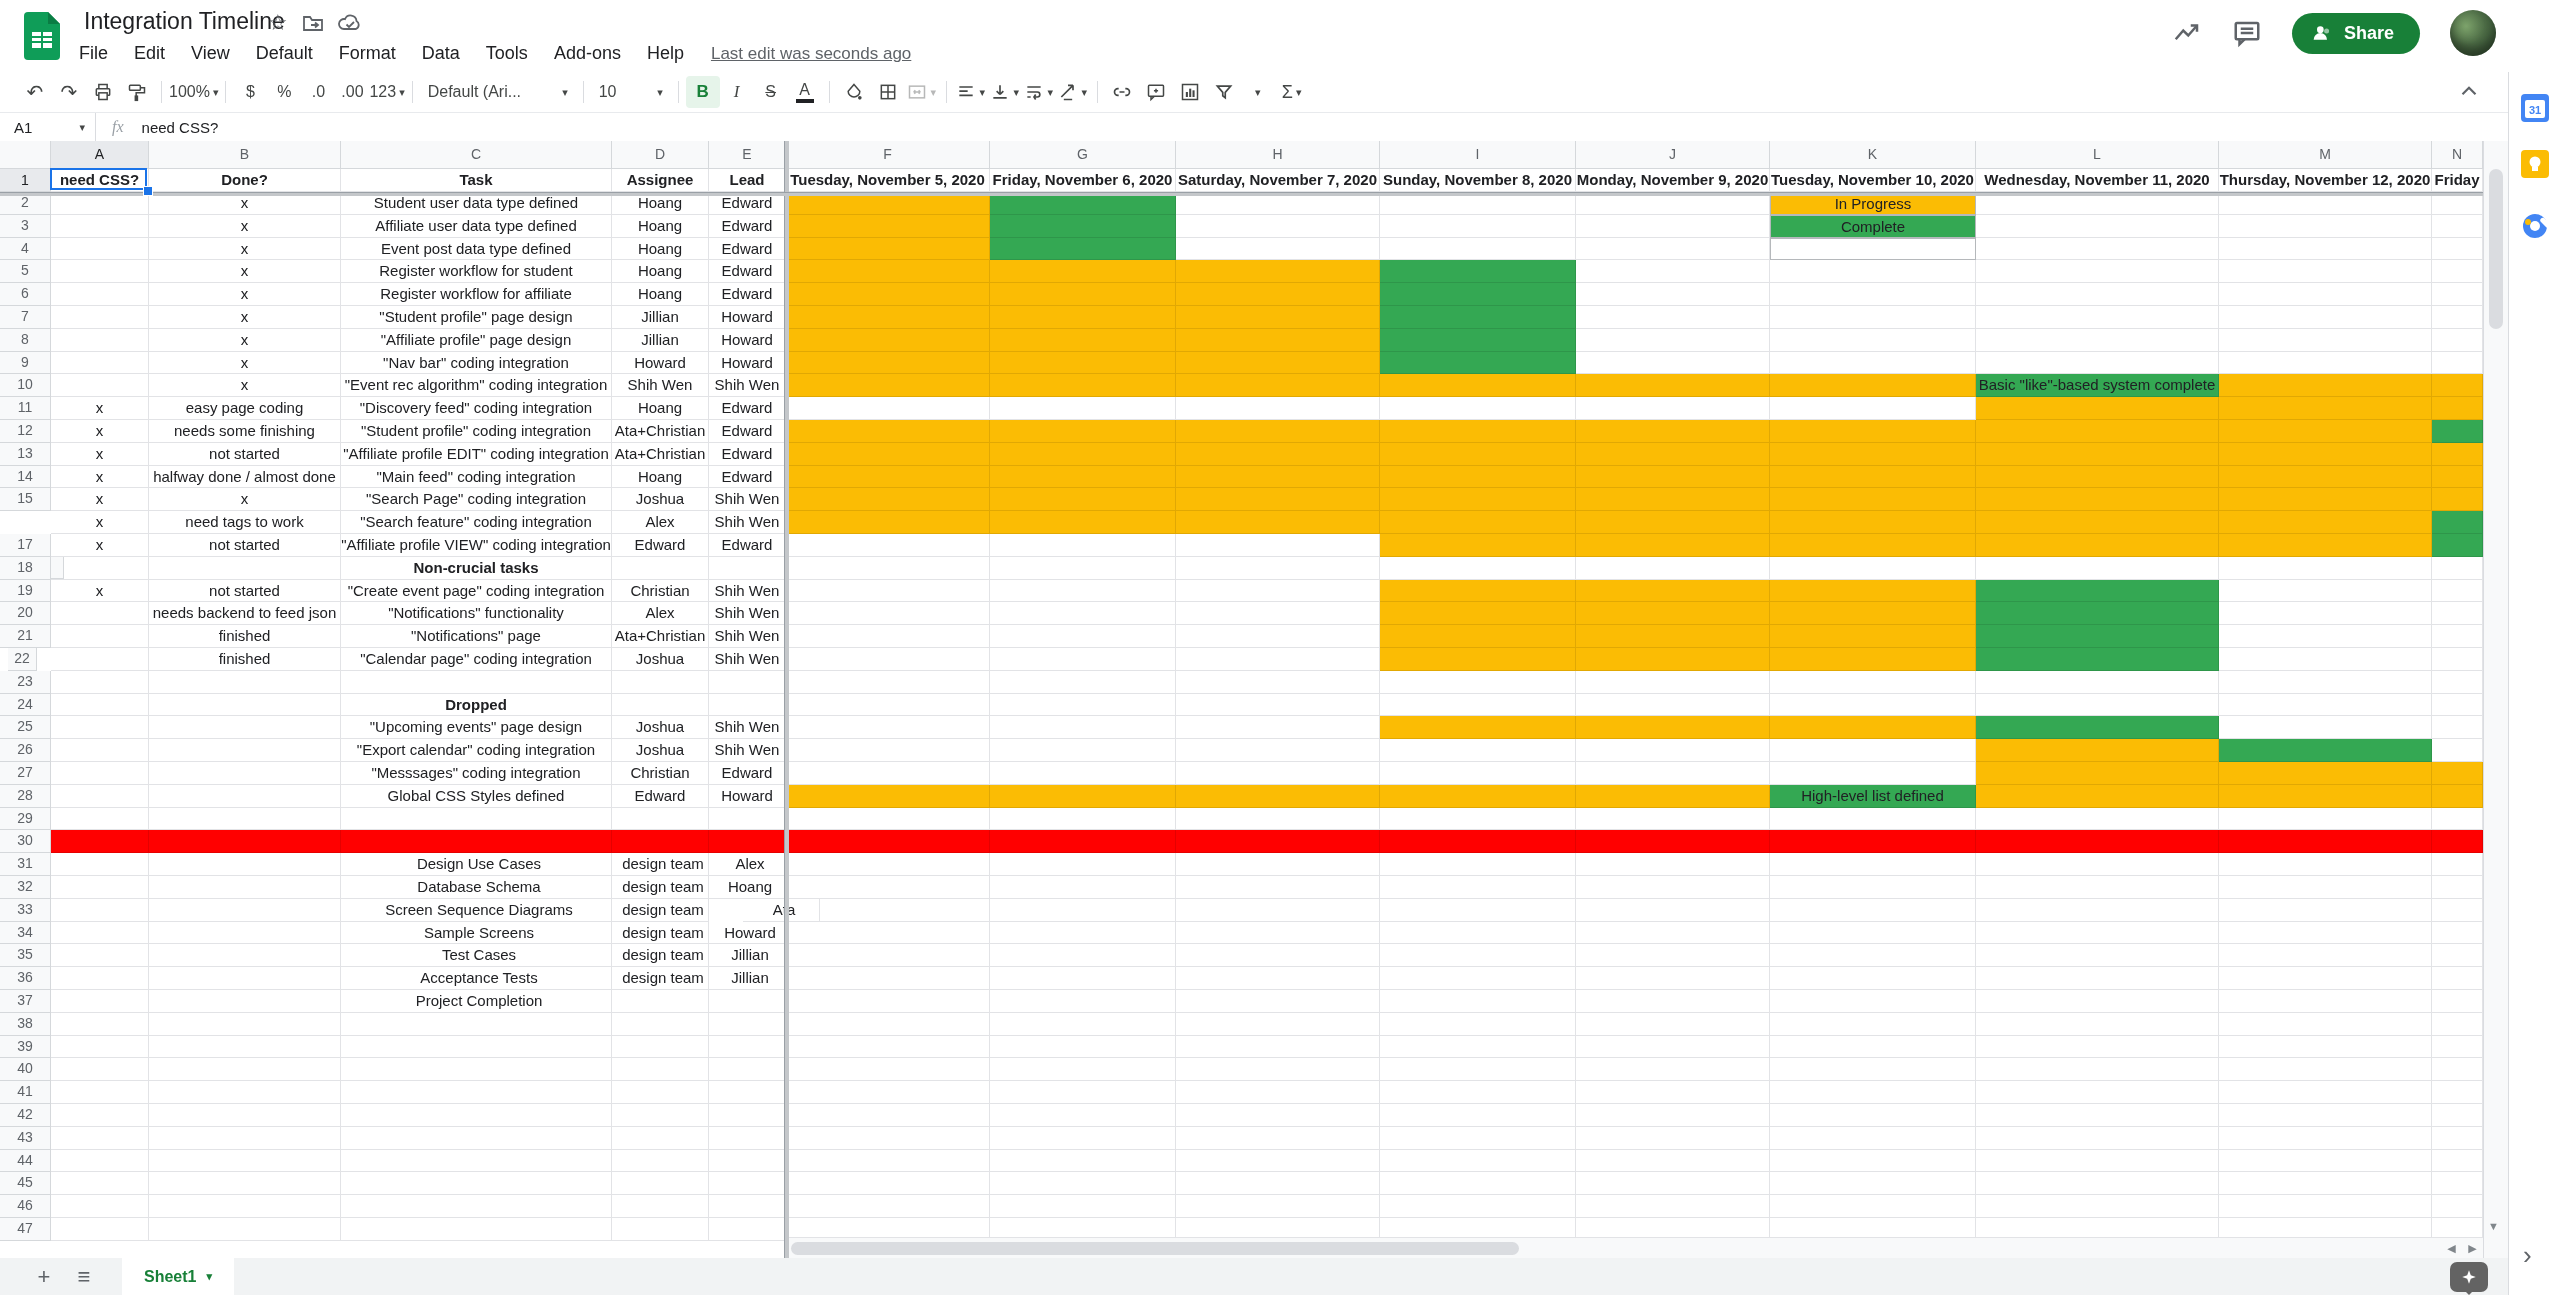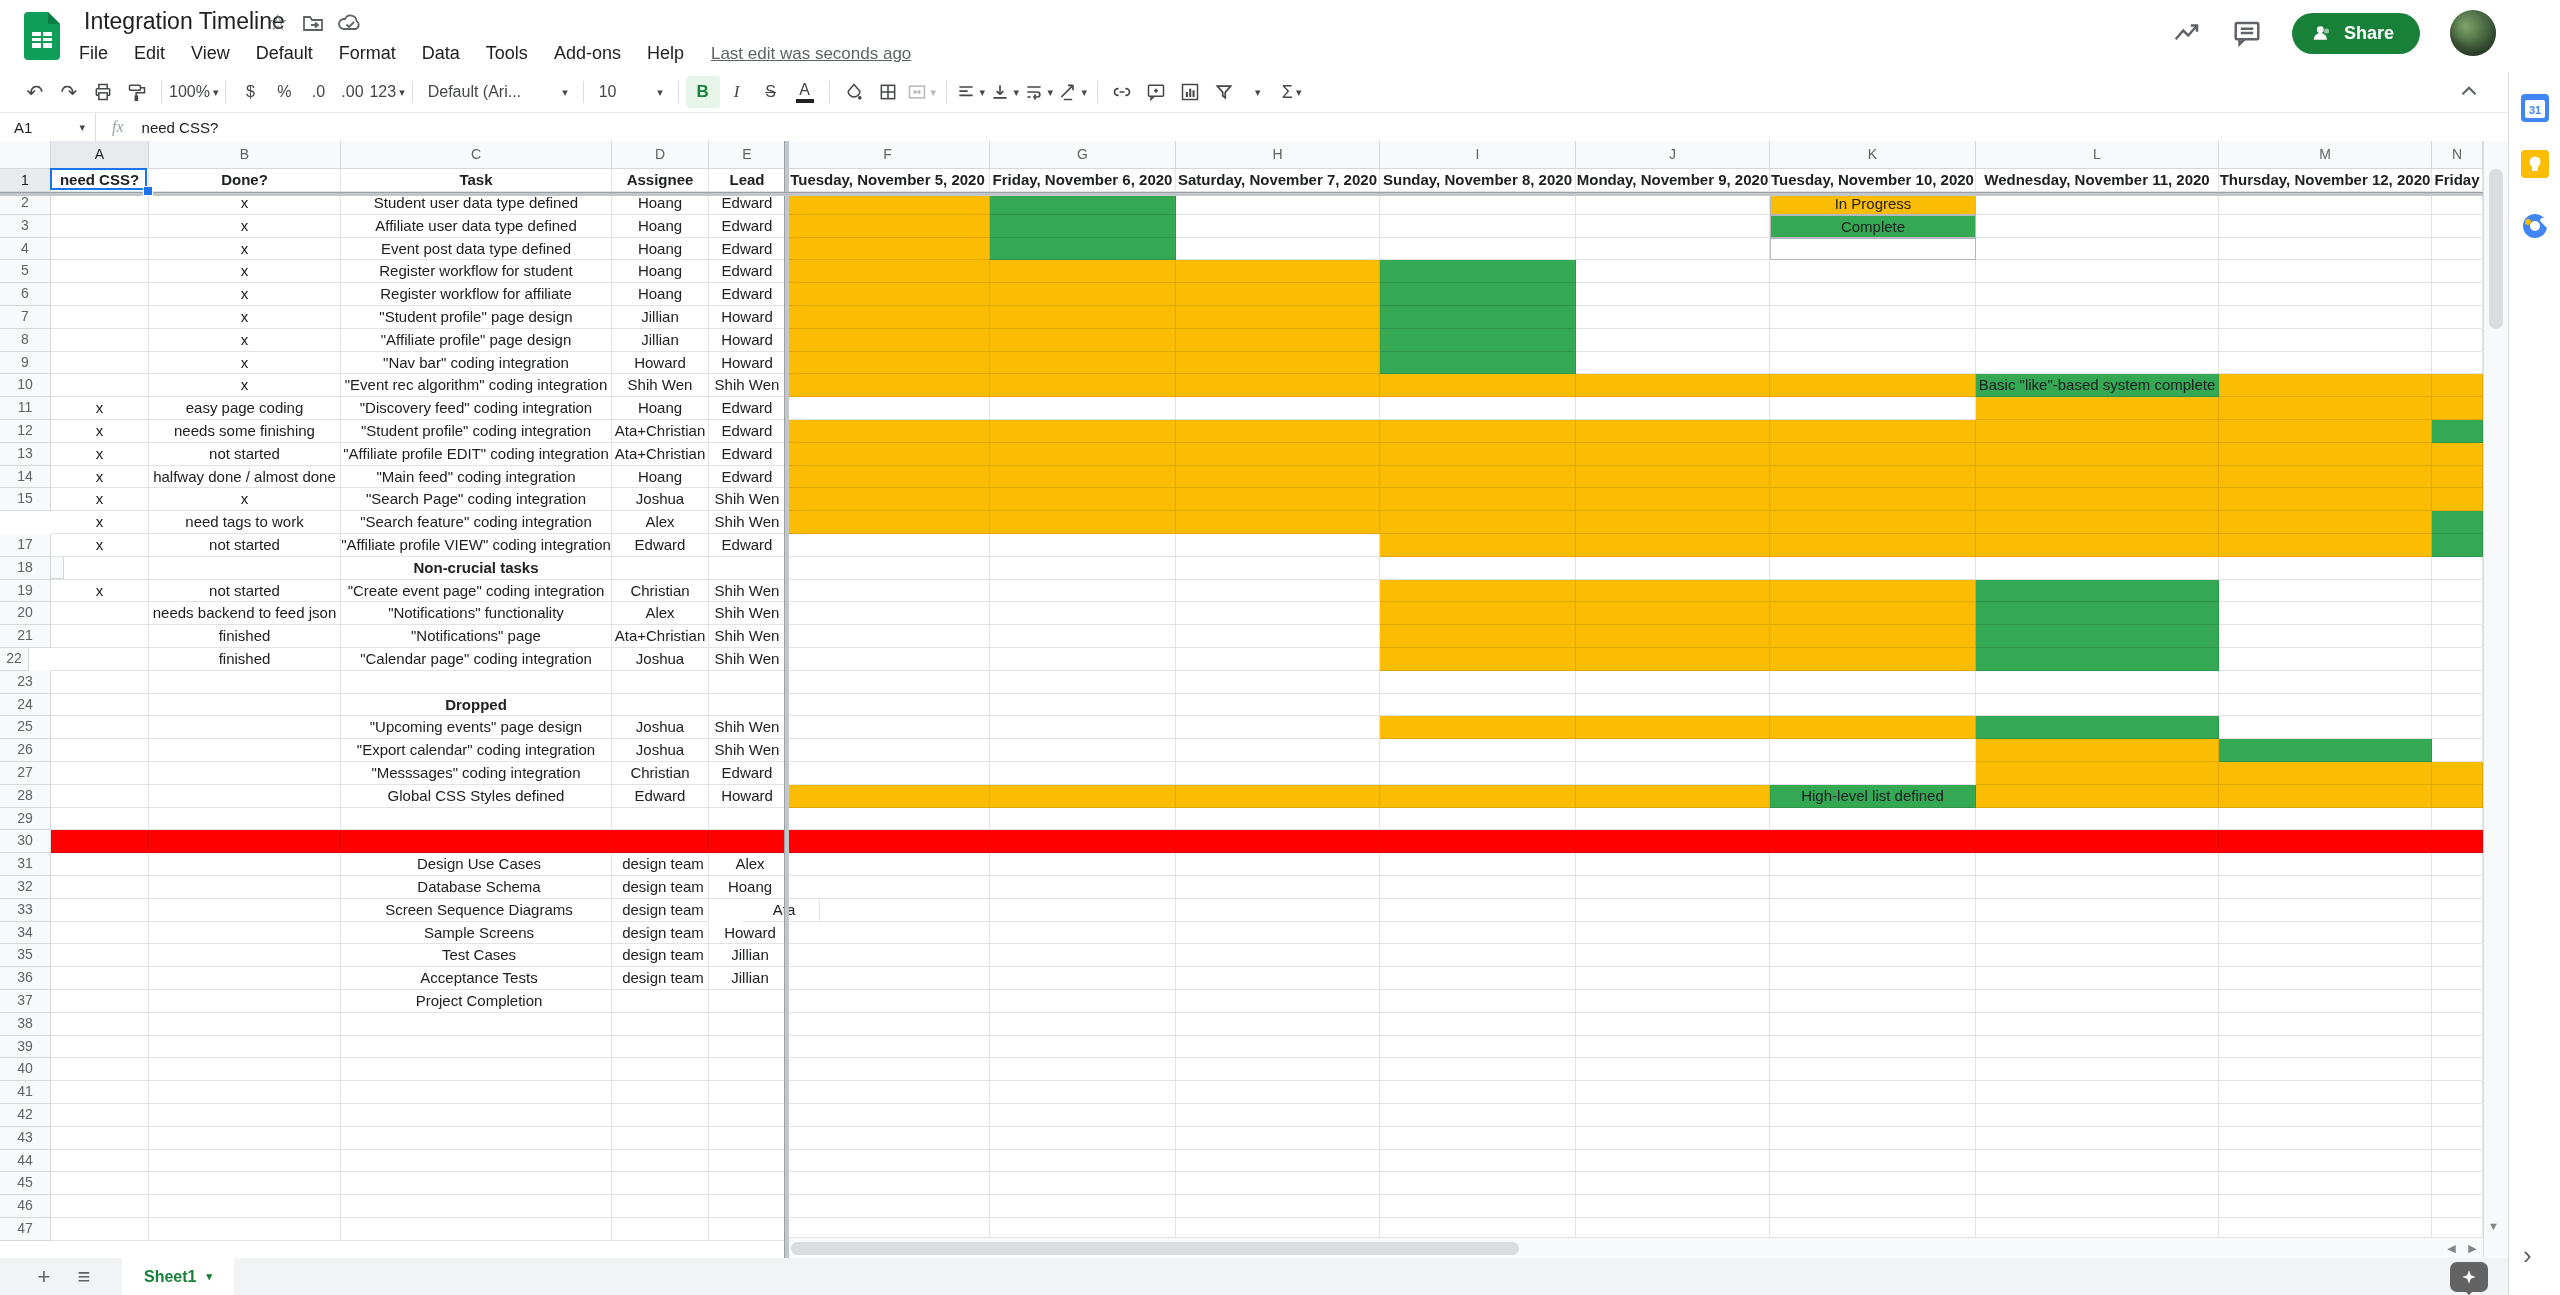--- a/index.html
+++ b/index.html
@@ -303,21 +303,21 @@
     <div class="cell hdr" style="left: 0px; top: 279px; width: 51px; height: 22.8px; line-height: 21.8px;">12</div>
     <div class="cell hdr" style="left: 0px; top: 301.8px; width: 51px; height: 22.8px; line-height: 21.8px;">13</div>
     <div class="cell hdr" style="left: 0px; top: 324.6px; width: 51px; height: 22.8px; line-height: 21.8px;">14</div>
     <div class="cell hdr" style="left: 0px; top: 347.4px; width: 51px; height: 22.8px; line-height: 21.8px;">15</div>
     <div class="cell hdr" style="left: 0px; top: 370.2px; width: 64px; height: 22.8px; line-height: 21.8px; margin-top: 45px;">16</div>
     <div class="cell hdr" style="left: 0px; top: 393px; width: 51px; height: 22.8px; line-height: 21.8px;">17</div>
     <div class="cell hdr" style="left: 0px; top: 415.8px; width: 51px; height: 22.8px; line-height: 21.8px;">18</div>
     <div class="cell hdr" style="left: 0px; top: 438.6px; width: 51px; height: 22.8px; line-height: 21.8px;">19</div>
     <div class="cell hdr" style="left: 0px; top: 461.4px; width: 51px; height: 22.8px; line-height: 21.8px;">20</div>
     <div class="cell hdr" style="left: 0px; top: 484.2px; width: 51px; height: 22.8px; line-height: 21.8px;">21</div>
-    <div class="cell hdr" style="left: 0px; top: 507px; width: 29px; height: 22.8px; line-height: 21.8px;">22</div>
+    <div class="cell hdr" style="left: 8px; top: 507px; width: 29px; height: 22.8px; line-height: 21.8px;">22</div>
     <div class="cell hdr" style="left: 0px; top: 529.8px; width: 51px; height: 22.8px; line-height: 21.8px;">23</div>
     <div class="cell hdr" style="left: 0px; top: 552.6px; width: 51px; height: 22.8px; line-height: 21.8px;">24</div>
     <div class="cell hdr" style="left: 0px; top: 575.4px; width: 51px; height: 22.8px; line-height: 21.8px;">25</div>
     <div class="cell hdr" style="left: 0px; top: 598.2px; width: 51px; height: 22.8px; line-height: 21.8px;">26</div>
     <div class="cell hdr" style="left: 0px; top: 621px; width: 51px; height: 22.8px; line-height: 21.8px;">27</div>
     <div class="cell hdr" style="left: 0px; top: 643.8px; width: 51px; height: 22.8px; line-height: 21.8px;">28</div>
     <div class="cell hdr" style="left: 0px; top: 666.6px; width: 51px; height: 22.8px; line-height: 21.8px;">29</div>
     <div class="cell hdr" style="left: 0px; top: 689.4px; width: 51px; height: 22.8px; line-height: 21.8px;">30</div>
     <div class="cell hdr" style="left: 0px; top: 712.2px; width: 51px; height: 22.8px; line-height: 21.8px;">31</div>
     <div class="cell hdr" style="left: 0px; top: 735px; width: 51px; height: 22.8px; line-height: 21.8px;">32</div>

